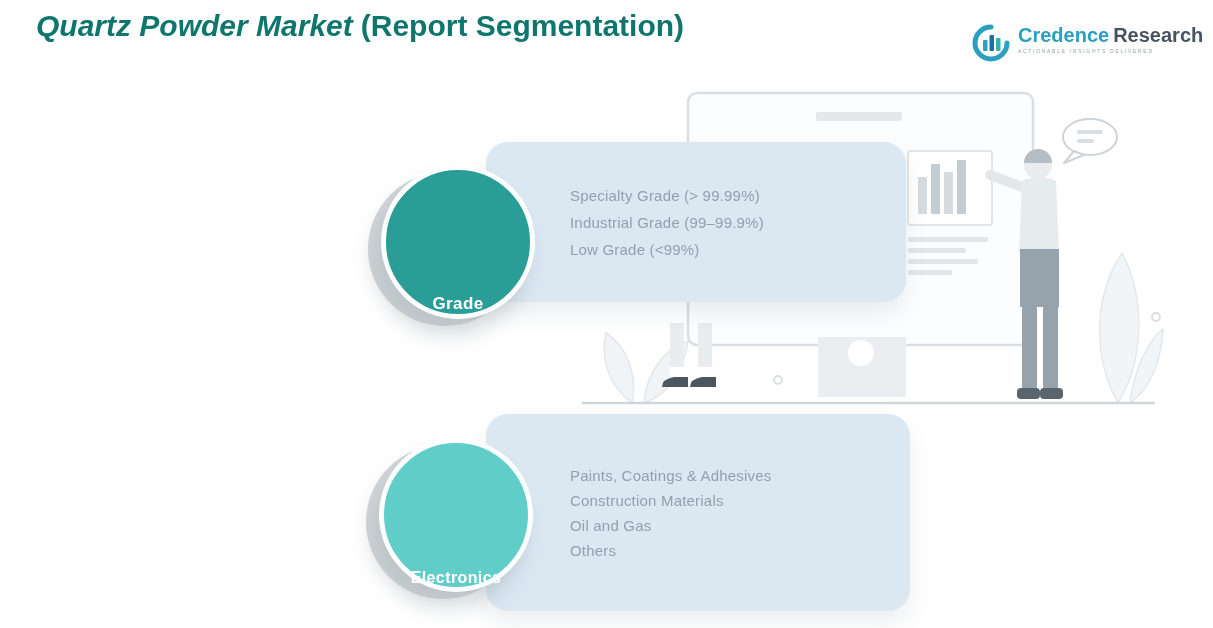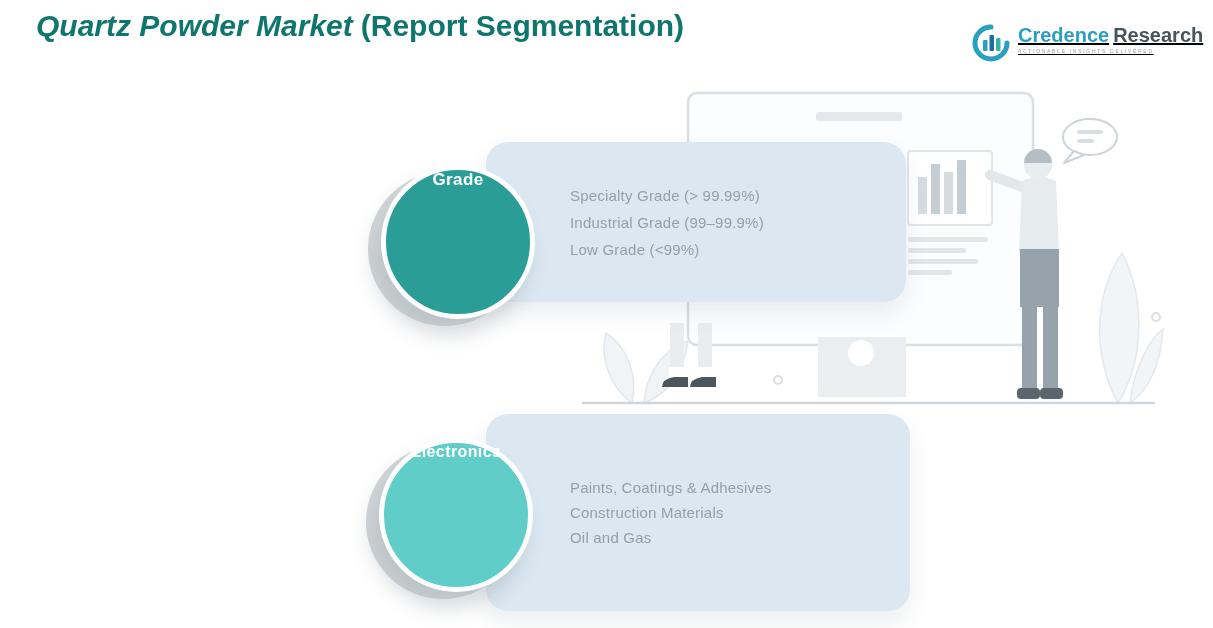--- a/index.html
+++ b/index.html
@@ -6,21 +6,21 @@
   html,body { background:#ffffff; }
   body { width:1213px; height:628px; position:relative; font-family:"Liberation Sans", sans-serif; overflow:hidden; }
   .page { position:absolute; inset:0; background:#ffffff; }
 
   
   .title { position:absolute; left:36px; top:9px; z-index:4; font-size:30px; color:#0f766e; white-space:nowrap; }
   .title-italic { font-style:italic; font-weight:700; margin-right:8px; }
   .title-bold { font-weight:800; }
 
   
-  .logo { position:absolute; left:972px; top:24px; z-index:4; display:flex; align-items:flex-start; gap:8px;text-decoration:underline; }
+  .logo { position:absolute; left:972px; top:24px; z-index:4; display:flex; align-items:flex-start; gap:8px; }
   .logo-icon { width:38px; height:38px; display:block; }
   .brand { font-size:20px; white-space:nowrap; line-height:22px; }
   .brand-blue { color:#2a9fc0; font-weight:700; }
   .brand-dark { color:#47545f; font-weight:600; margin-left:4px; }
   .tagline { font-size:5px; letter-spacing:1.7px; text-transform:uppercase; color:#94a49c; margin-top:2px; white-space:nowrap; }
 
   
   .illustration { position:absolute; left:570px; top:85px; z-index:1; }
 
   
@@ -28,21 +28,21 @@
            box-shadow:0 12px 22px rgba(70,90,110,0.10);
            display:flex; flex-direction:column; justify-content:center; padding-left:84px; }
   .grade-panel { left:486px; top:142px; width:420px; height:160px; }
   .application-panel { left:486px; top:414px; width:424px; height:197px; }
   .panel-line { font-size:15px; color:#93a0ab; letter-spacing:0.2px; }
   .grade-panel .panel-line { line-height:27px; }
   .application-panel .panel-line { line-height:25px; }
 
   
   .circle { position:absolute; z-index:3; width:154px; height:154px; border-radius:50%;
-            display:flex; align-items:flex-start; justify-content:center;
+            display:flex; align-items:flex-end; justify-content:center;
             color:#ffffff; font-weight:700; border:5px solid #ffffff;
             box-shadow:-13px 7px 0 0 rgba(170,178,184,0.55), -8px 16px 20px rgba(120,132,142,0.30); }
   .circle-grade { left:381px; top:165px; background:#2a9e96; font-size:17px; letter-spacing:0.4px; }
   .circle-application { left:379px; top:438px; background:#60cdc9; font-size:16px; letter-spacing:0.4px; }
 </style>
 </head>
 <body>
 
 <div class="page">
 
@@ -131,18 +131,19 @@
     <div class="panel-line">Low Grade (&lt;99%)</div>
   </div>
   <div class="circle circle-grade">
     <span>Grade</span>
   </div>
 
   <div class="panel application-panel">
     <div class="panel-line">Paints, Coatings &amp; Adhesives</div>
     <div class="panel-line">Construction Materials</div>
     <div class="panel-line">Oil and Gas</div>
+    <div class="panel-line">Others</div>
   </div>
   <div class="circle circle-application">
     <span>Electronics</span>
   </div>
 
 </div>
 
 </body></html>

